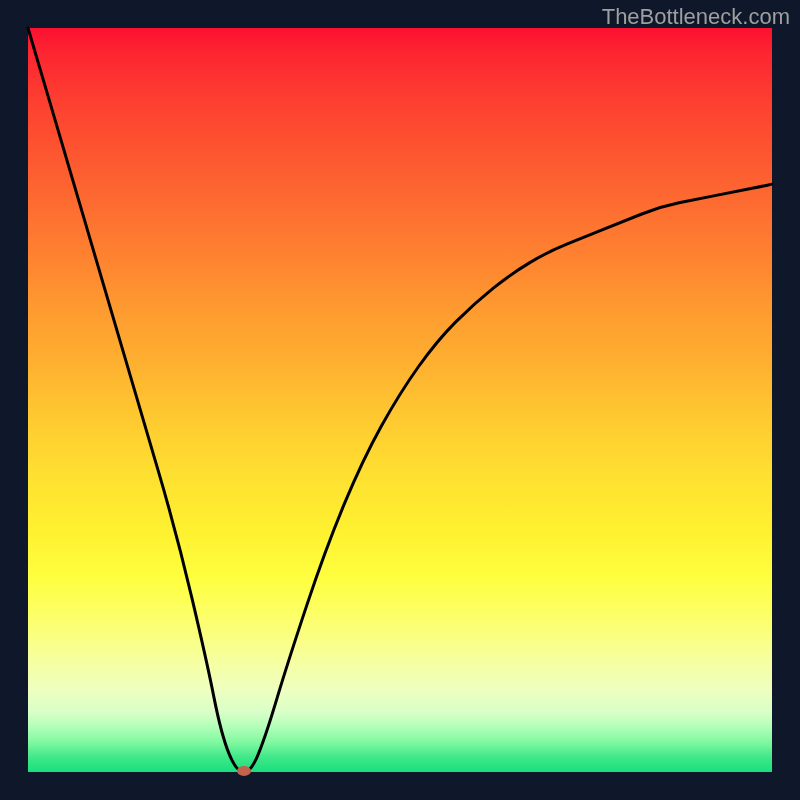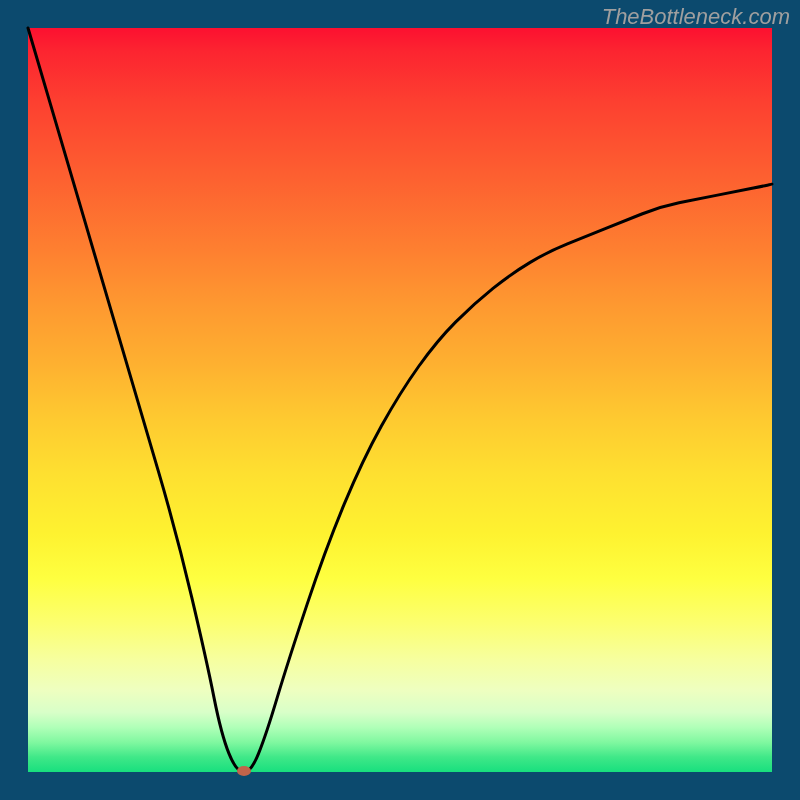--- a/index.html
+++ b/index.html
@@ -10,22 +10,21 @@
     background: #000;
     overflow: hidden;
     font-family: Arial, Helvetica, sans-serif;
   }
   .frame {
     position: absolute;
     left: 0;
     top: 0;
     width: 800px;
     height: 800px;
-    background: #0c4a6e;
-    font-style: italic;
+    background: #0f172a;
   }
   .plot {
     position: absolute;
     left: 28px;
     top: 28px;
     width: 744px;
     height: 744px;
     background: linear-gradient(to bottom,
       #fc1030 0%,
       #fc2430 3%,

